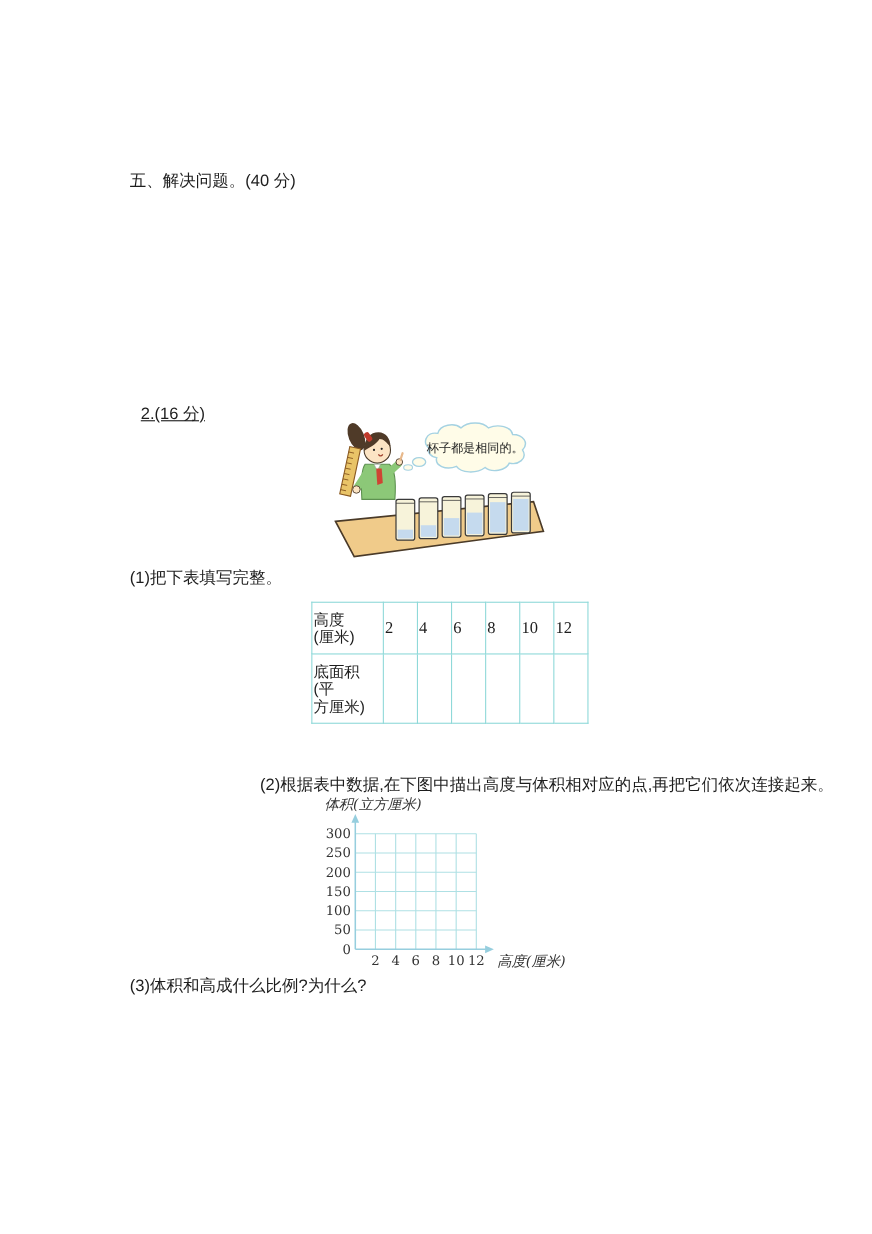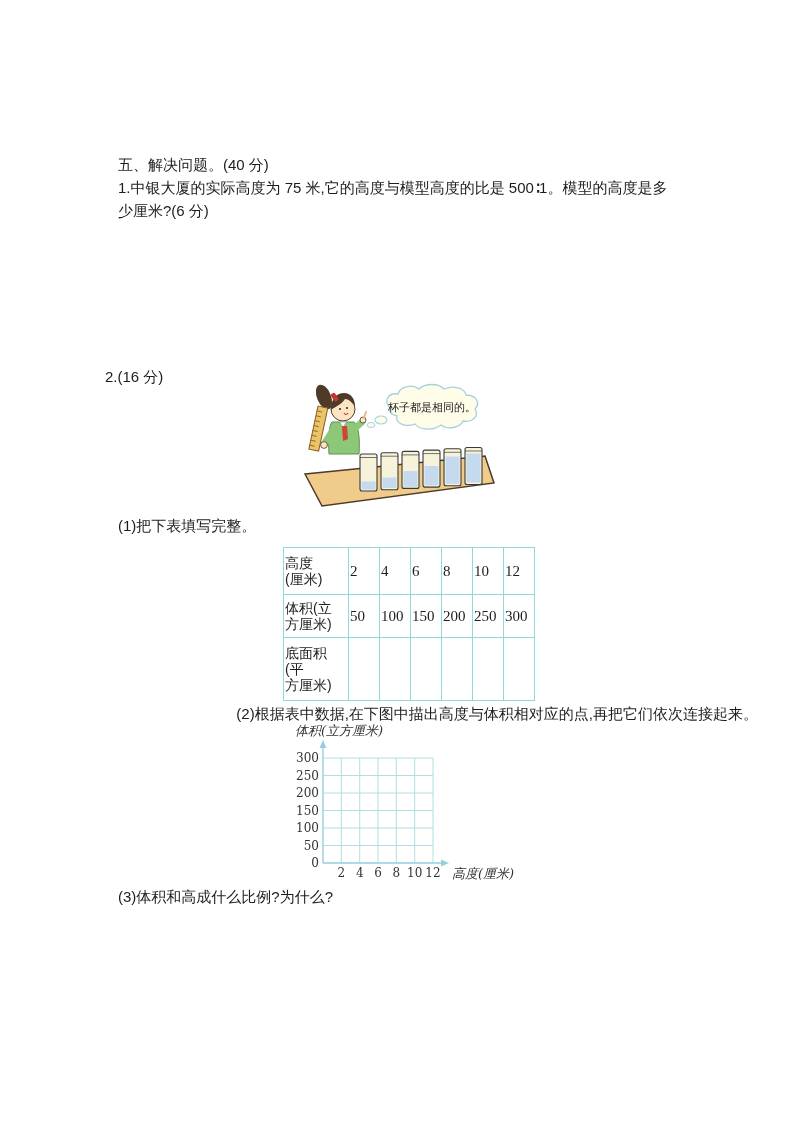--- a/index.html
+++ b/index.html
@@ -33,23 +33,22 @@
   .illu-svg{position:absolute;left:299px;top:366px;}
   .bubble-text{font-family:"DejaVu Serif", serif;font-size:11px;fill:#222;}
 </style>
 </head>
 <body>
 
 <div class="page">
 
   <div class="txt" style="left:118px;top:137px;">五、解决问题。(40 分)</div>
 
-  <div class="txt wrap" style="left:118px;top:160px;width:562px;">1.中银大厦的实际高度为 75 米,它的高度与模型高度的比是 500∶1。模型的高度是多少厘米?(6 分)</div>
-
-  <div class="txt" style="left:105px;top:349px;">2.(16 分)</div>
+
+  <div class="txt" style="left:128px;top:349px;text-decoration:underline;">2.(16 分)</div>
 
   <svg class="illu-svg" width="200" height="128" viewBox="0 0 200 128">
 
     <polygon points="6,92 186,74 195,101 23,124" stroke="#4a3a28" stroke-width="1.5" fill="#f0cb8a"></polygon>
 
     <g>
       <ellipse cx="25" cy="15" rx="7" ry="13" transform="rotate(-22 25 15)" fill="#4f3a28"></ellipse>
       <circle cx="44" cy="27" r="12" stroke="#4a3a2a" stroke-width="1" fill="#fce4c4"></circle>
       <path d="M32,28 C32,16 38,11 45,11 C52,11 56,17 56,24 C52,20 50,17 46,17 C43,22 36,25 32,28 Z" fill="#4f3a28"></path>
       <rect x="33" y="11" width="5" height="9" rx="2" transform="rotate(-35 35 15)" fill="#c0392b"></rect>
@@ -132,32 +131,20 @@
         <div>高度</div>
         <div>(厘米)</div>
       </td>
       <td class="val">2</td>
       <td class="val">4</td>
       <td class="val">6</td>
       <td class="val">8</td>
       <td class="val">10</td>
       <td class="val">12</td>
     </tr>
-    <tr class="row-b">
-      <td class="hdr">
-        <div>体积(立</div>
-        <div>方厘米)</div>
-      </td>
-      <td class="val">50</td>
-      <td class="val">100</td>
-      <td class="val">150</td>
-      <td class="val">200</td>
-      <td class="val">250</td>
-      <td class="val">300</td>
-    </tr>
     <tr class="row-c">
       <td class="hdr">
         <div>底面积</div>
         <div>(平</div>
         <div>方厘米)</div>
       </td>
       <td class="val"></td>
       <td class="val"></td>
       <td class="val"></td>
       <td class="val"></td>

